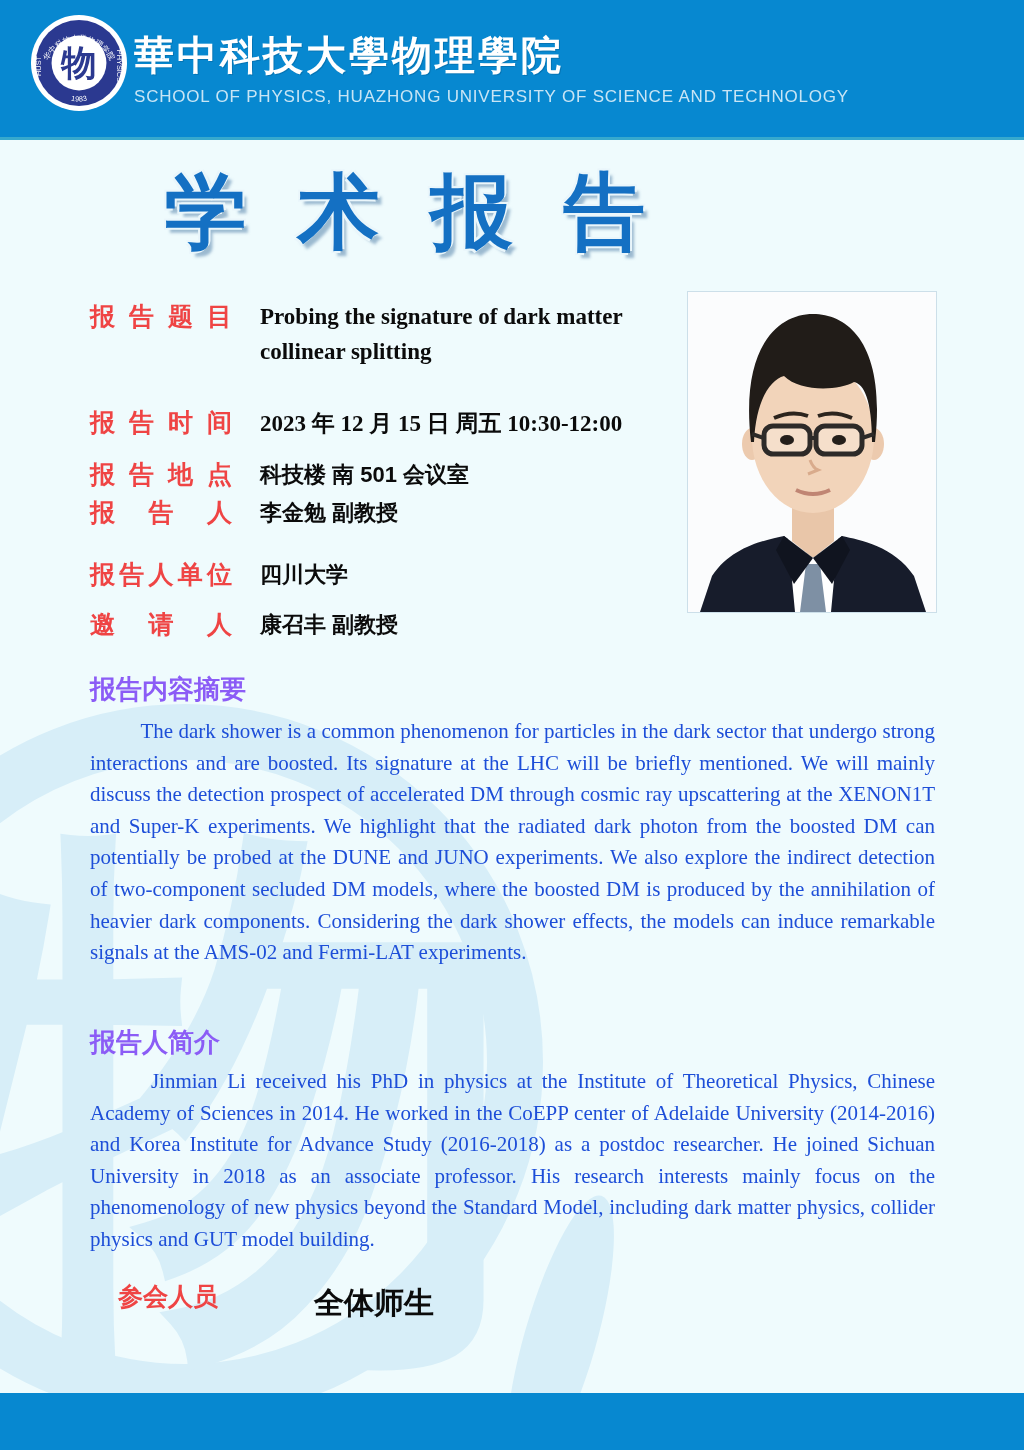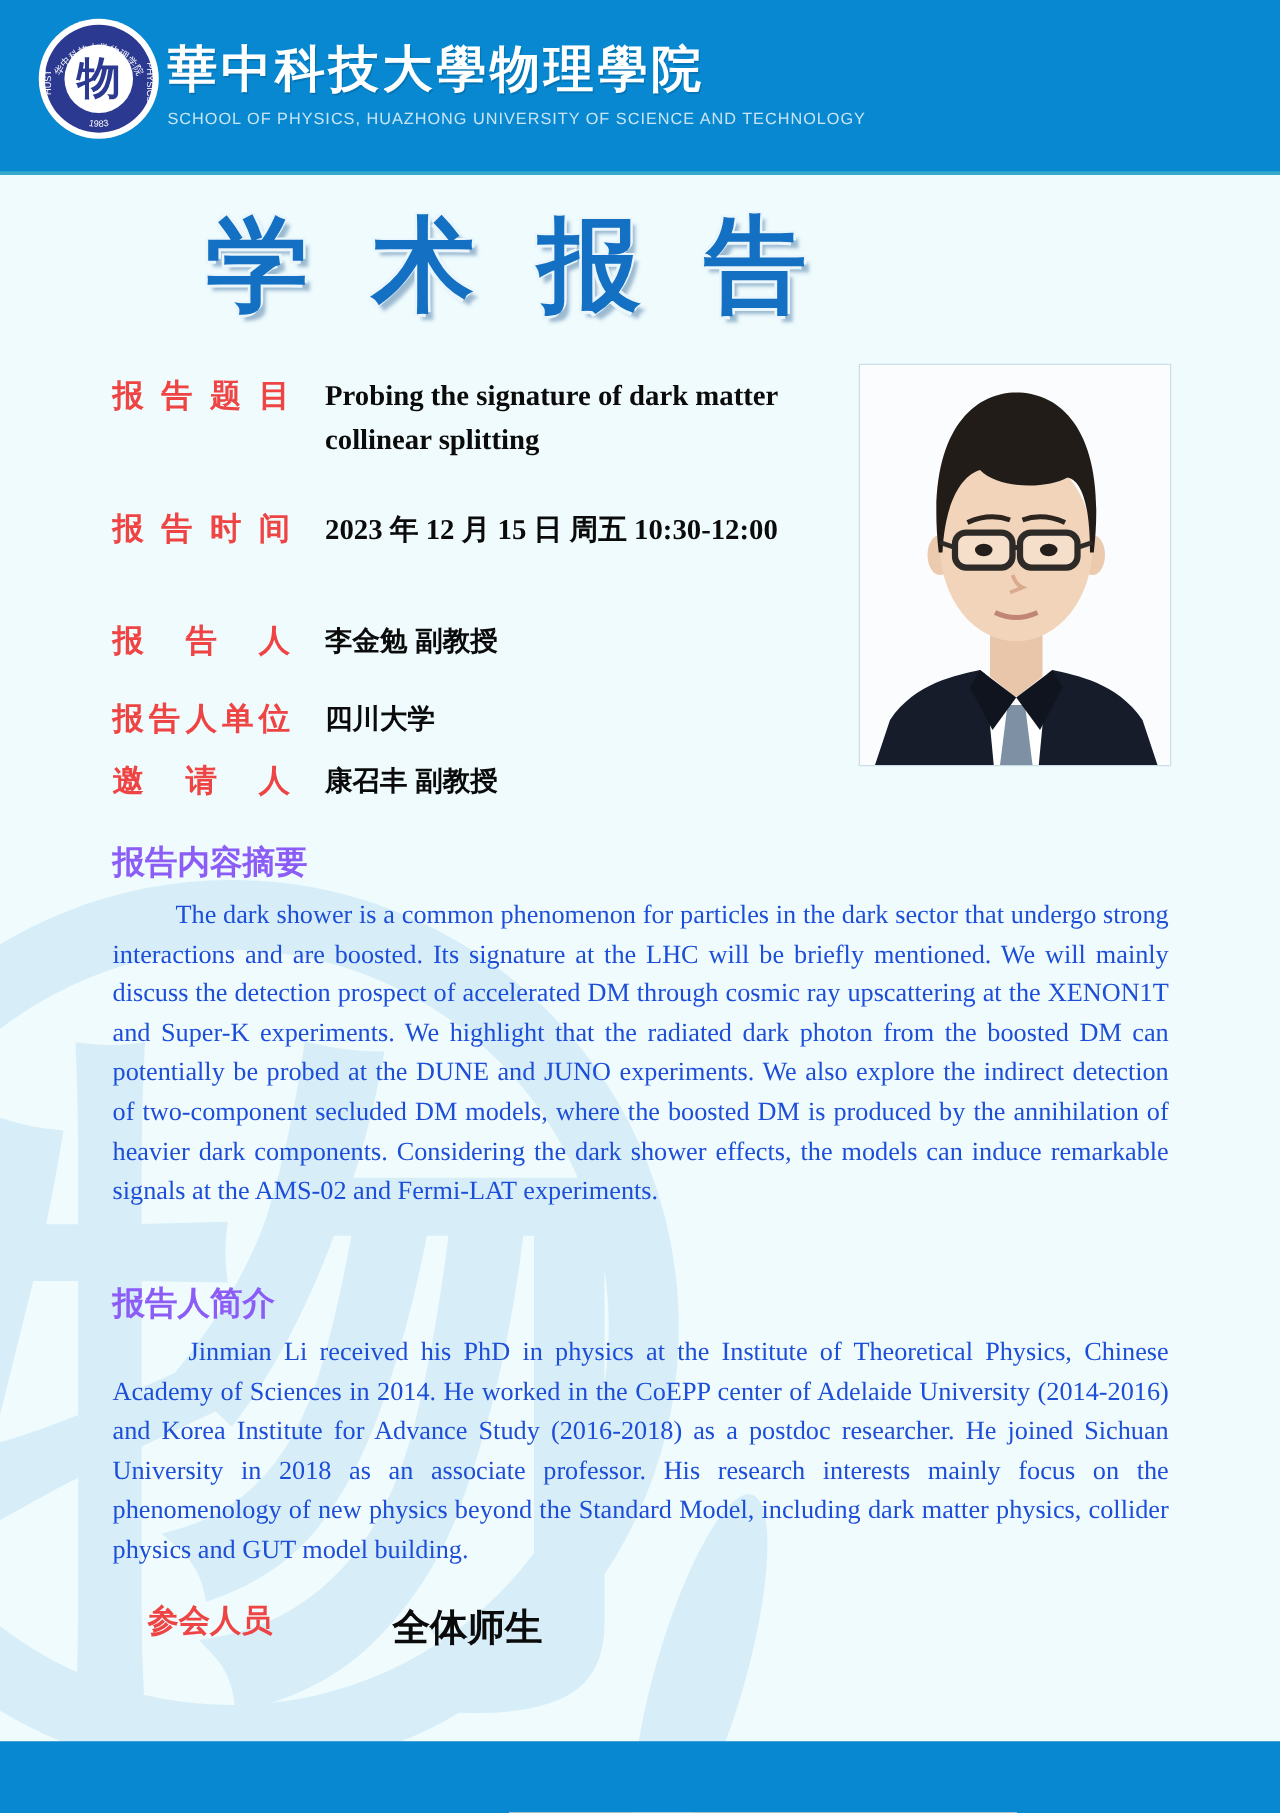--- a/index.html
+++ b/index.html
@@ -16,21 +16,21 @@
     background:#0788d0;border-bottom:3px solid #36a9cd;z-index:2;
   }
   .logo{position:absolute;left:30px;top:14px;width:98px;height:98px;}
   .org{position:absolute;left:134px;top:34px;color:#fff;}
   .org-cn{
     font-size:40px;font-weight:bold;letter-spacing:3px;line-height:1.1;
     font-family:"Liberation Serif",serif;
     text-shadow:1px 1px 0 rgba(0,60,100,.25);
   }
   .org-en{
-    margin-top:9px;font-size:13px;letter-spacing:.8px;color:rgba(255,255,255,.78);
+    margin-top:9px;font-size:17px;letter-spacing:.8px;color:rgba(255,255,255,.78);
   }
   
   .banner{
     position:absolute;left:0;top:158px;width:824px;text-align:center;z-index:2;
   }
   .banner h1{
     margin:0;font-size:82px;font-weight:900;color:#1470c3;letter-spacing:14px;
     text-shadow:
       -2px -2px 0 #eaf6fb, 2px -2px 0 #eaf6fb, -2px 2px 0 #eaf6fb,
       4px 5px 3px rgba(110,150,185,.65);
@@ -122,20 +122,24 @@
   </div>
 
   <div class="info-row row-title">
     <span class="info-label">报告题目</span>
     <span class="info-value serif-val">Probing the signature of dark matter collinear splitting</span>
   </div>
   <div class="info-row row-time">
     <span class="info-label">报告时间</span>
     <span class="info-value mixed-val">2023 年 12 月 15 日 周五 10:30-12:00</span>
   </div>
+  <div class="info-row row-place">
+    <span class="info-label">报告地点</span>
+    <span class="info-value">科技楼 南 501 会议室</span>
+  </div>
   <div class="info-row row-speaker">
     <span class="info-label">报告人</span>
     <span class="info-value">李金勉 副教授</span>
   </div>
   <div class="info-row row-inviter">
     <span class="info-label">邀请人</span>
     <span class="info-value">康召丰 副教授</span>
   </div>
   <div class="info-row row-affil">
     <span class="info-label">报告人单位</span>

